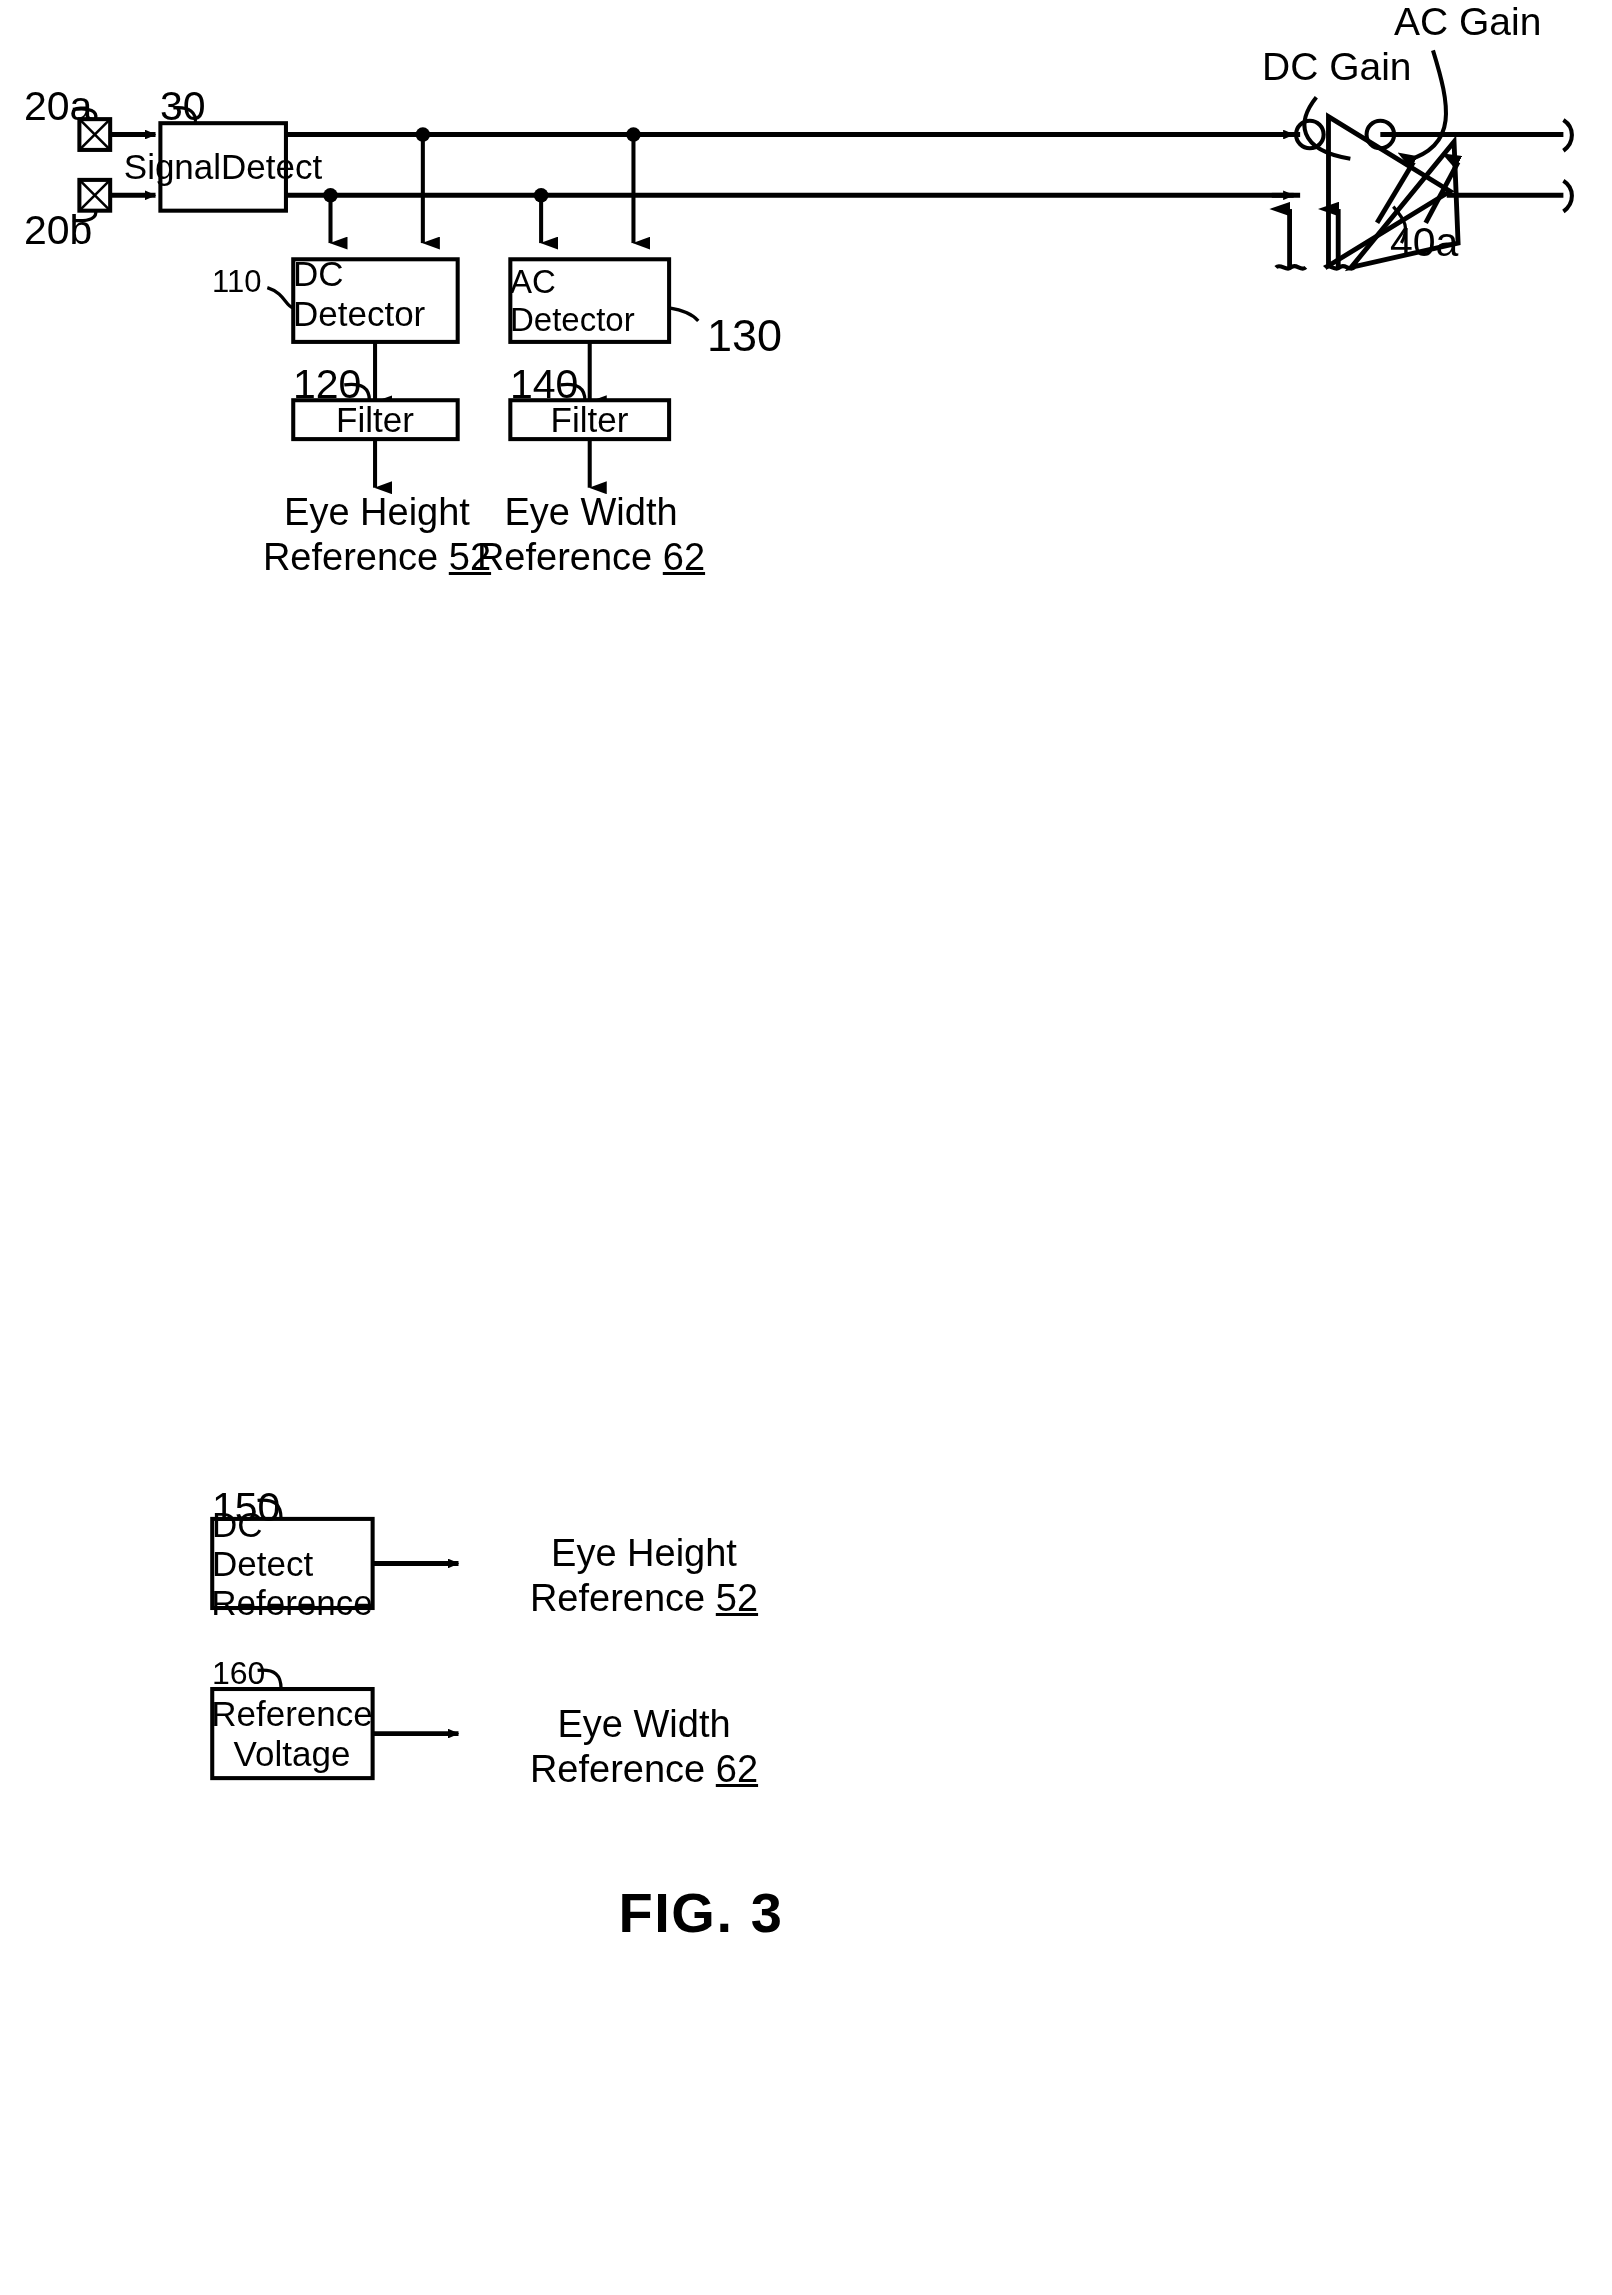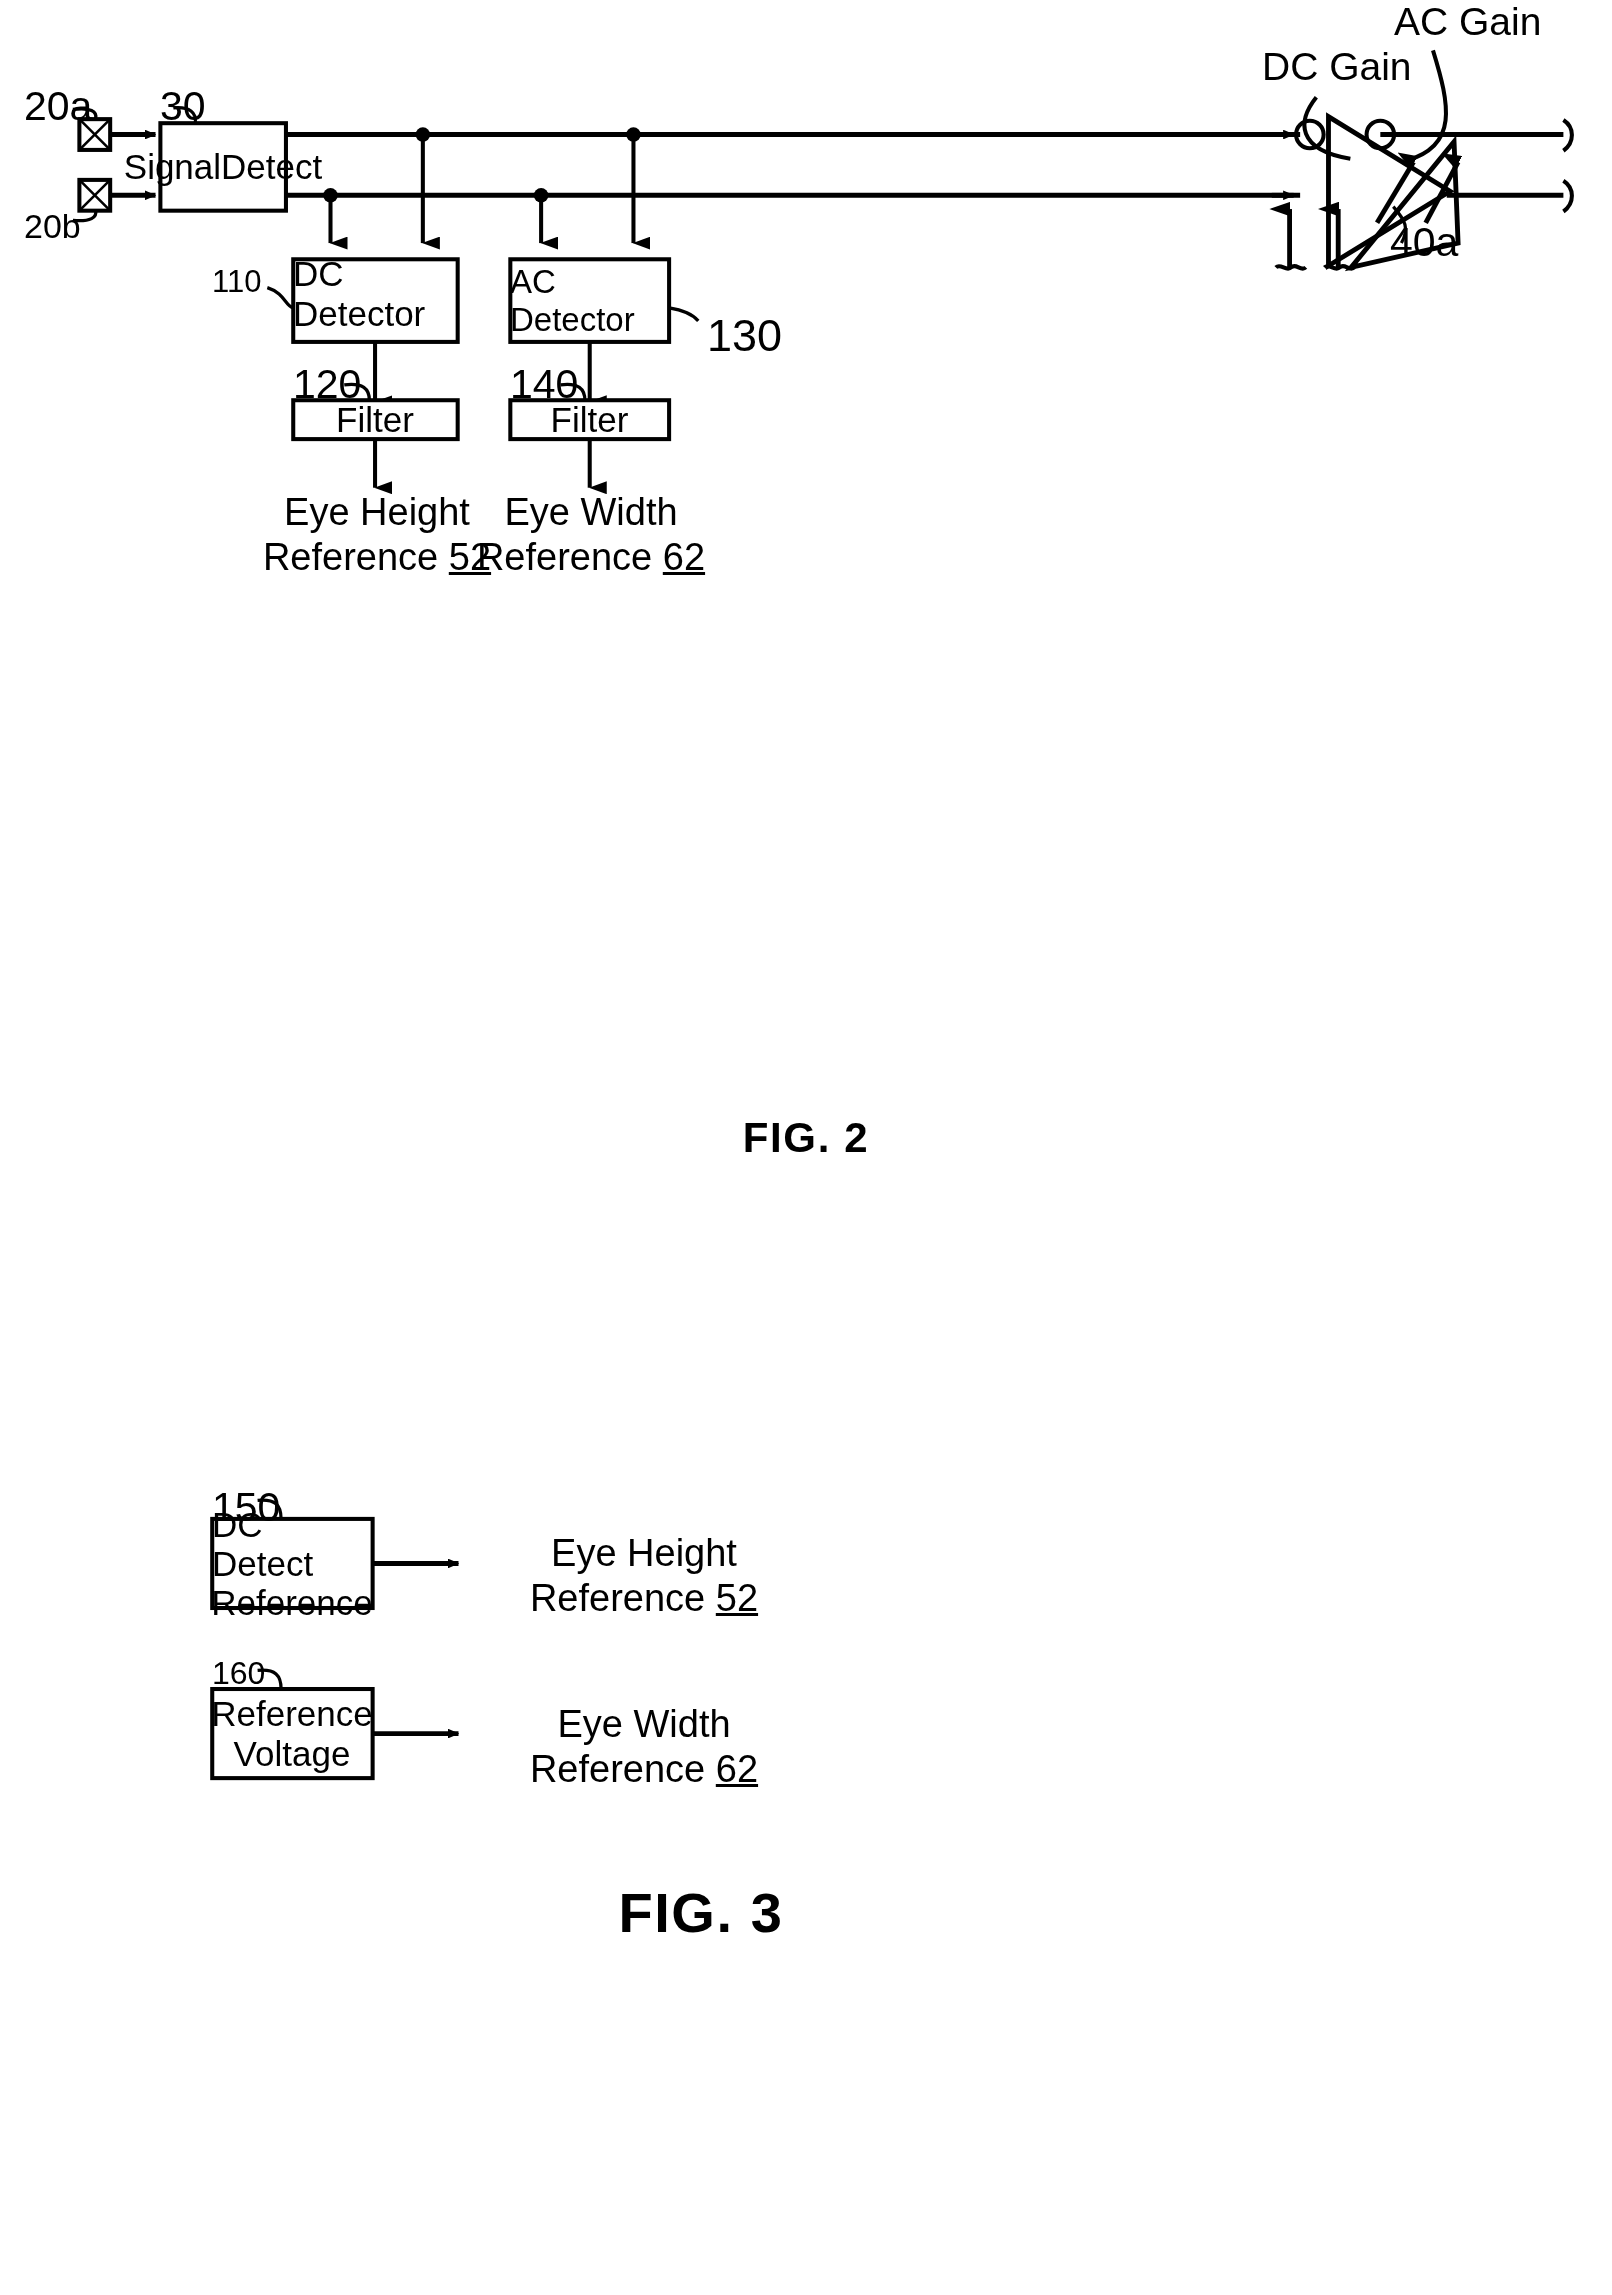--- a/index.html
+++ b/index.html
@@ -157,21 +157,21 @@
   <path d="M318,1052 C340,1050 347,1058 347,1075" class="stroke w4" transform="translate(0,800)"></path>
   <line x1="460" y1="1130" x2="566" y2="1130" class="stroke w6" marker-end="url(#arrowR)" transform="translate(0,800)"></line>
 
   <rect x="262" y="1285" width="198" height="110" class="boxfill" transform="translate(0,800)"></rect>
   <path d="M318,1262 C340,1260 347,1268 347,1285" class="stroke w4" transform="translate(0,800)"></path>
   <line x1="460" y1="1340" x2="566" y2="1340" class="stroke w6" marker-end="url(#arrowR)" transform="translate(0,800)"></line>
 
 </svg>
 
 <div style="position:absolute;left:24px;top:83px;font-size:41px;">20a</div>
-<div style="position:absolute;left:24px;top:207px;font-size:34px;">20b</div>
+<div style="position:absolute;left:24px;top:207px;font-size:41px;">20b</div>
 
 <div style="position:absolute;left:160px;top:83px;font-size:41px;">30</div>
 
 <div style="position:absolute;left:160px;top:123px;width:126px;height:88px;display:flex;flex-direction:row;align-items:center;justify-content:center;line-height:1.1;font-size:35px;">
   <span>Signal</span>
   <span>Detect</span>
 </div>
 
 <div style="position:absolute;left:212px;top:264px;font-size:31px;">110</div>
 
@@ -203,21 +203,20 @@
     <span>Reference</span>
     <span style="text-decoration:underline;">62</span>
   </div>
 </div>
 
 <div style="position:absolute;left:1262px;top:45px;font-size:39px;">DC Gain</div>
 <div style="position:absolute;left:1394px;top:0px;font-size:39px;">AC Gain</div>
 
 <div style="position:absolute;left:1390px;top:219px;font-size:41px;">40a</div>
 
-<div style="position:absolute;left:0px;top:1114px;width:1612px;text-align:center;font-size:42px;font-weight:bold;letter-spacing:1.6px;">FIG. 2</div>
 
 <div style="position: absolute; left: 212px; top: 1484px; font-size: 41px;">150</div>
 
 <div style="position: absolute; left: 212px; top: 1519px; width: 160px; height: 89px; display: flex; flex-direction: column; align-items: center; justify-content: center; line-height: 1.12; font-size: 35px;">
   <span>DC Detect</span>
   <span>Reference</span>
 </div>
 
 <div style="position: absolute; left: 320px; top: 1531px; width: 648px; text-align: center; line-height: 1.18; font-size: 38px;">
   <div>Eye Height</div>

